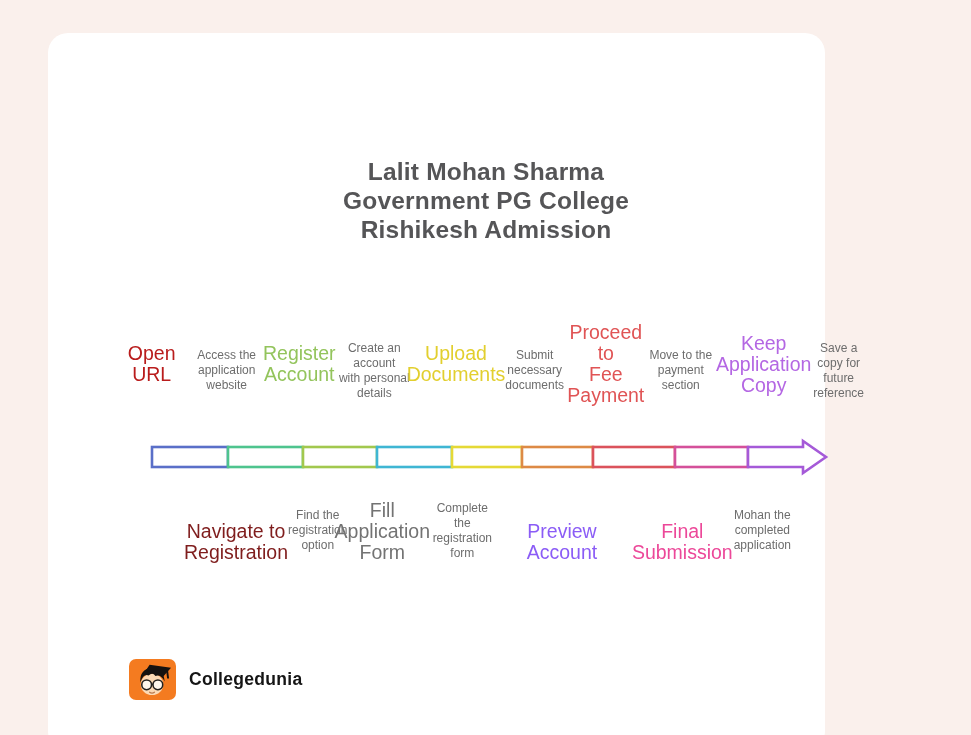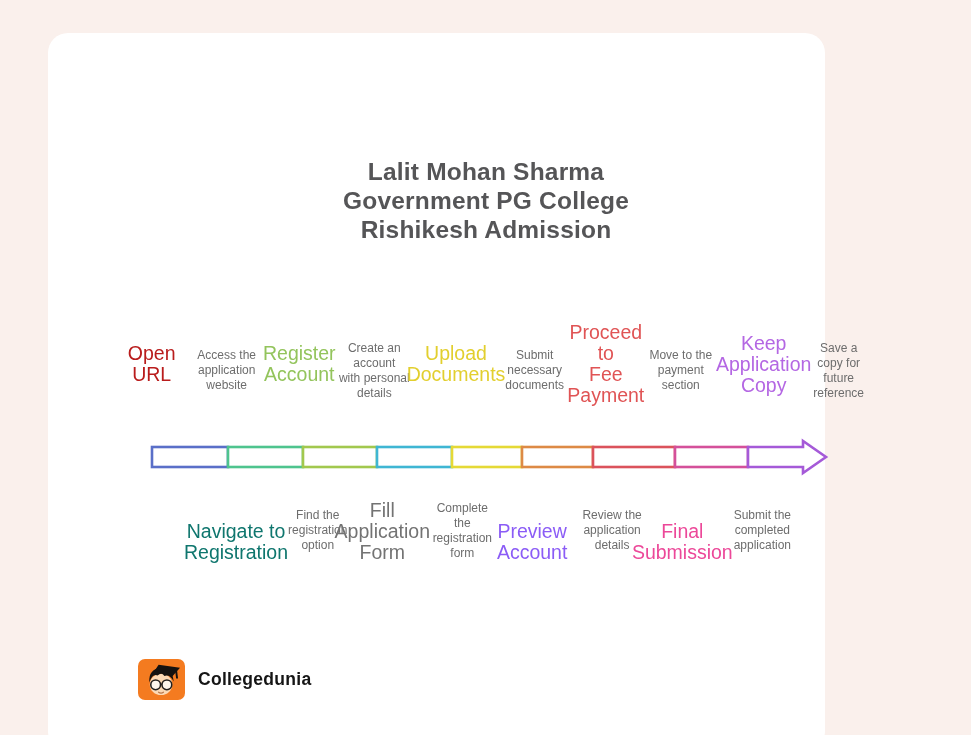--- a/index.html
+++ b/index.html
@@ -41,21 +41,21 @@
     font-size:12px; line-height:15px; color:#6d6d6d;
     white-space:pre-line;
   }
   .step.top .ssub { margin-top:13px; }
   .step.bottom .ssub { margin-top:10px; }
   .t1{left:68px}.t2{left:215px}.t3{left:366px}.t4{left:515px}.t5{left:668px}
   .b1{left:136px}.b2{left:284px}.b3{left:434px}.b4{left:583px; top:440px}
   .arrow-svg { position:absolute; left:100px; top:400px; }
   .arrow-svg rect, .arrow-svg path { fill:#ffffff; stroke-width:2.6; stroke-linejoin:miter; }
   .brand {
-    position:absolute; left:90px; top:626px;
+    position:absolute; left:81px; top:626px;
     display:flex; align-items:center; gap:13px;
   }
   .logo {
     width:47px; height:41px; border-radius:7px;
     display:flex; align-items:center; justify-content:center;
   }
   .brand-name {
     font-size:17.5px; font-weight:700; color:#151515; letter-spacing:0.3px;
   }
 </style>
@@ -106,49 +106,47 @@
     <rect x="229" y="14" width="75" height="20" style="stroke: rgb(63, 182, 211);"></rect>
     <rect x="304" y="14" width="70" height="20" style="stroke: rgb(229, 217, 54);"></rect>
     <rect x="374" y="14" width="71" height="20" style="stroke: rgb(221, 138, 69);"></rect>
     <rect x="445" y="14" width="82" height="20" style="stroke: rgb(219, 83, 92);"></rect>
     <rect x="527" y="14" width="73" height="20" style="stroke: rgb(212, 80, 154);"></rect>
     <path d="M600 14 L655 14 L655 8 L678 24 L655 40 L655 34 L600 34 Z" style="stroke: rgb(165, 90, 216);"></path>
   </svg>
 
   <div class="step bottom b1">
     <div class="titlebox">
-        <div class="stitle" style="color: #0f766e;">Navigate to
+        <div class="stitle" style="color: #7f1d1d;">Navigate to
 Registration</div>
       </div>
     <div class="ssub">Find the registration
 option</div>
   </div>
   <div class="step bottom b2">
     <div class="titlebox">
         <div class="stitle" style="color: #737373;">Fill
 Application
 Form</div>
       </div>
     <div class="ssub">Complete the
 registration form</div>
   </div>
   <div class="step bottom b3">
     <div class="titlebox">
         <div class="stitle" style="color: #8b5cf6;">Preview
 Account</div>
       </div>
-    <div class="ssub">Review the
-application details</div>
   </div>
   <div class="step bottom b4">
     <div class="titlebox">
         <div class="stitle" style="color: #ec4899;">Final
 Submission</div>
       </div>
-    <div class="ssub">Submit the
+    <div class="ssub">Mohan the
 completed
 application</div>
   </div>
 
   <div class="brand">
     <div class="logo" style="background: rgb(244, 123, 32);">
       <svg width="47" height="41" viewBox="0 0 48 42">
 
         <ellipse cx="23.5" cy="26" rx="11.5" ry="11" fill="#fcd9b4"></ellipse>
 

